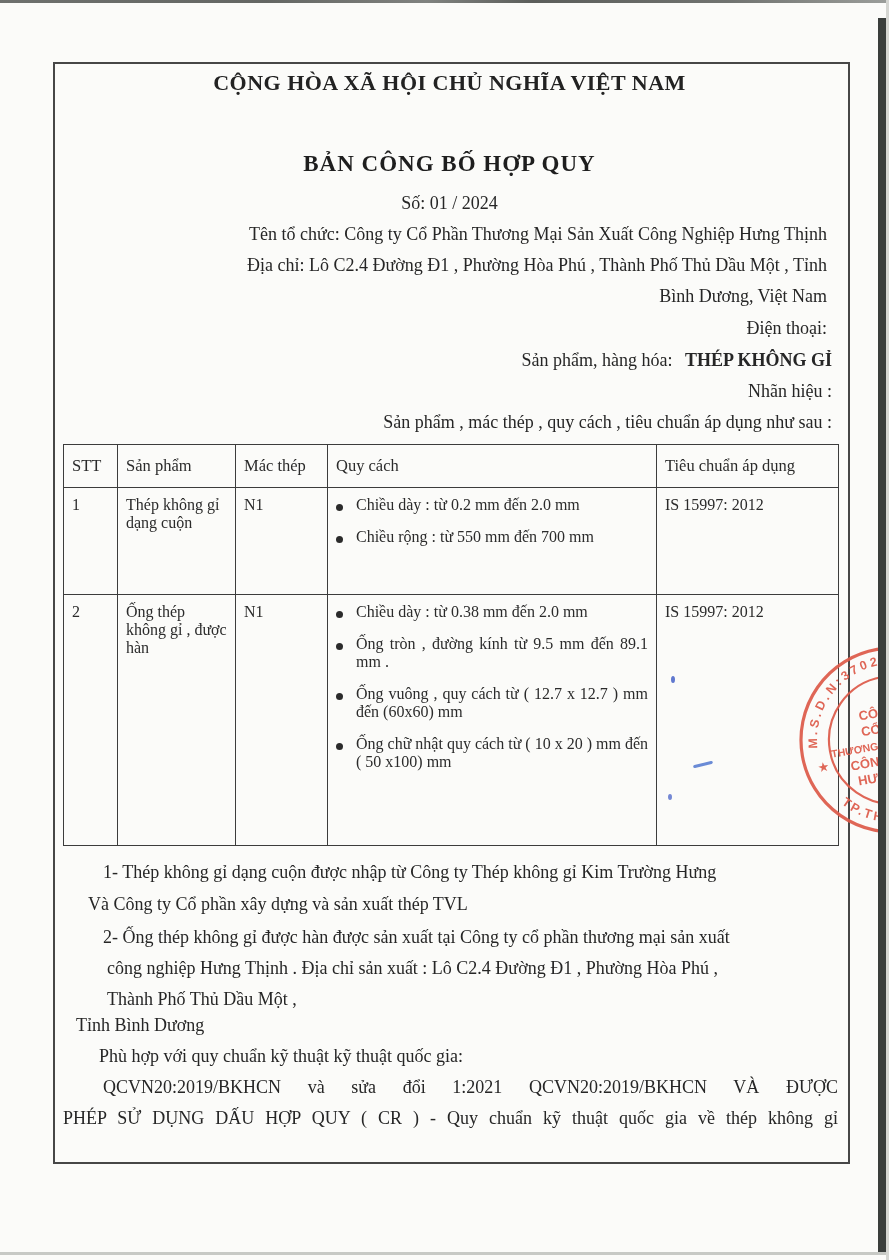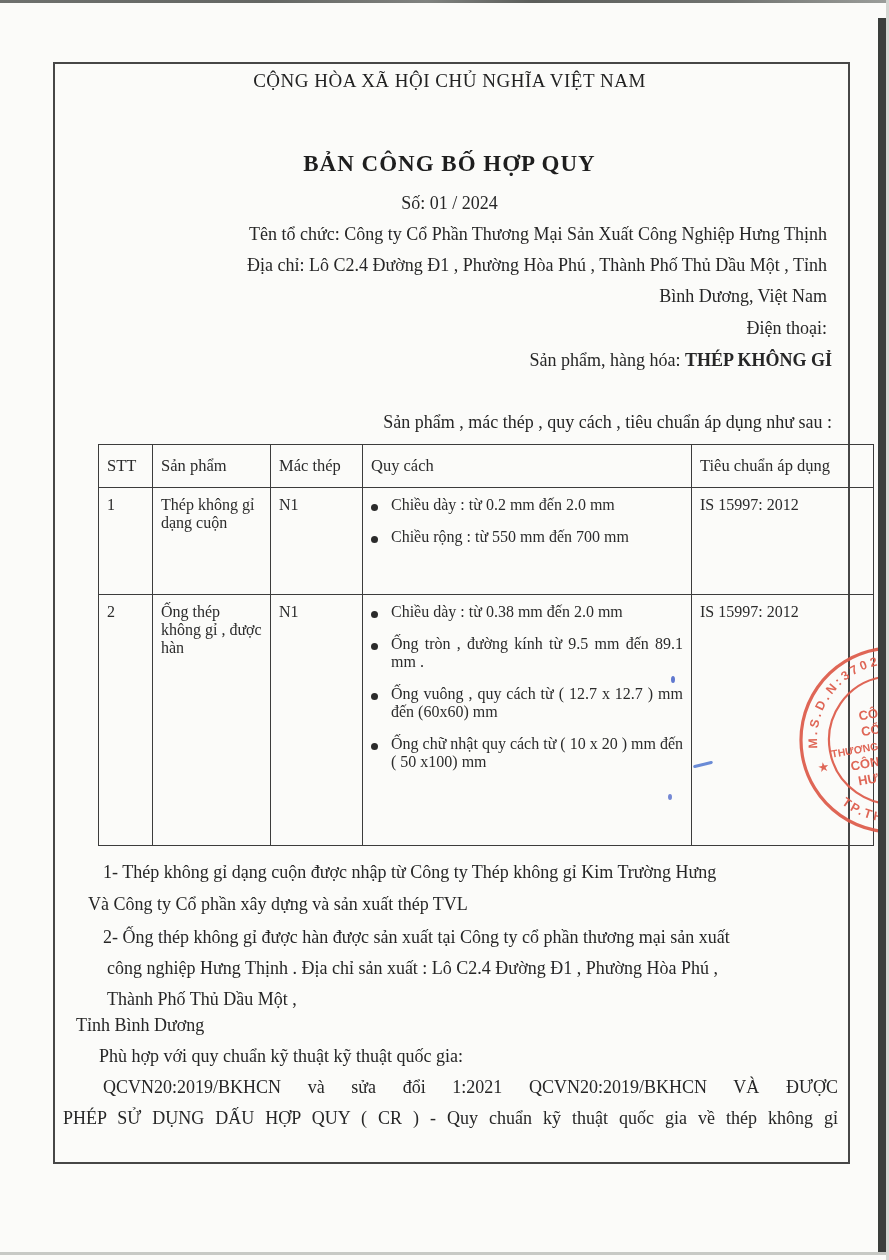--- a/index.html
+++ b/index.html
@@ -30,43 +30,43 @@
     position: absolute; left: 0; top: 1252px; width: 889px; height: 3px;
     background: #c7c9c5; z-index: 40;
   }
   
   .doc-frame {
     position: absolute; left: 53px; top: 62px; width: 793px; height: 1098px;
     border: 2px solid #474747;
     background: transparent;
   }
   .centered { position: absolute; left: 53px; width: 793px; text-align: center; }
-  .nat-header { top: 70px; font-weight: normal; font-size: 19px; letter-spacing: .5px; color: #222; text-align: center; }
+  .nat-header { top: 70px; font-weight: bold; font-size: 22px; letter-spacing: .5px; color: #222; text-align: center; }
   .motto-wrap { top: 100px; }
   .motto {
     display: inline-block; font-weight: bold; font-size: 18px; color: #222;
     border-bottom: 2px solid #2a2a2a; padding: 0 16px 3px 16px;
   }
   .doc-title { top: 151px; font-weight: bold; font-size: 23px; letter-spacing: 1px; color: #1e1e1e; }
   .doc-number { top: 193px; font-size: 18px; }
   
   .info-line { position: absolute; left: 82px; width: 745px; font-size: 18px; white-space: nowrap; text-align: right; }
   .il0 { top: 224px; }
   .il1 { top: 255px; }
   .il2 { top: 286px; }
   .il3 { top: 318px; }
   .il4 { top: 350px; padding-left: 5px; }
   .il5 { top: 381px; padding-left: 5px; }
   .il6 { top: 412px; padding-left: 5px; }
-  .bold { font-weight: bold; }
+  .bold { font-weight: bold; margin-left: 8px; }
   
   table.spec-table {
     position: absolute; left: 63px; top: 444px; width: 775px;
     border-collapse: collapse; table-layout: fixed;
-    font-size: 16px; color: #2b2b2b; margin-left: 35px;
+    font-size: 16px; color: #2b2b2b;
   }
   .spec-table td, .spec-table th {
     border: 1.6px solid #3c3c3c; vertical-align: top; font-weight: normal;
     text-align: left; padding: 8px 8px;
   }
   .spec-table thead th { height: 26px; vertical-align: middle; font-size: 16.5px; }
   .th-stt, .td-stt { text-align: center; }
   .td-stt { padding-top: 12px; }
   .td-product { text-align: justify; padding: 12px 10px 8px 12px; }
   .td-grade { text-align: center; padding-top: 12px; }
@@ -116,20 +116,21 @@
 
   <div class="centered nat-header">CỘNG HÒA XÃ HỘI CHỦ NGHĨA VIỆT NAM</div>
   <div class="centered doc-title">BẢN CÔNG BỐ HỢP QUY</div>
   <div class="centered doc-number">Số: 01 / 2024</div>
 
   <div class="info-line il0">Tên tổ chức: Công ty Cổ Phần Thương Mại Sản Xuất Công Nghiệp Hưng Thịnh</div>
   <div class="info-line il1">Địa chỉ: Lô C2.4 Đường Đ1 , Phường Hòa Phú , Thành Phố Thủ Dầu Một , Tỉnh</div>
   <div class="info-line il2">Bình Dương, Việt Nam</div>
   <div class="info-line il3">Điện thoại:</div>
   <div class="info-line il4"><span>Sản phẩm, hàng hóa: </span><span class="bold">THÉP KHÔNG GỈ</span></div>
+  <div class="info-line il5">Nhãn hiệu :</div>
   <div class="info-line il6">Sản phẩm , mác thép , quy cách , tiêu chuẩn áp dụng như sau :</div>
 
   <table class="spec-table">
     <colgroup>
       <col style="width:54px">
         <col style="width:118px">
         <col style="width:92px">
         <col style="width:329px">
         <col style="width:182px">
     </colgroup>

